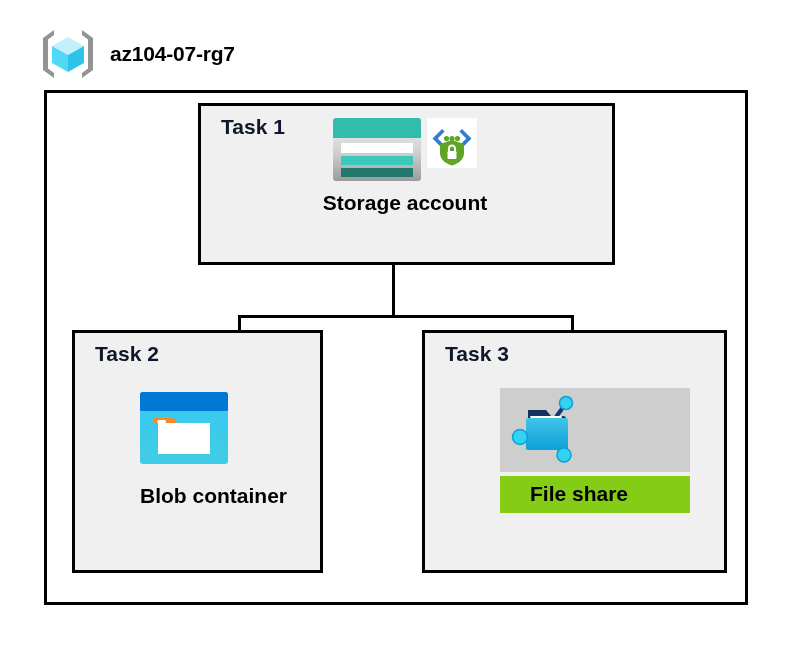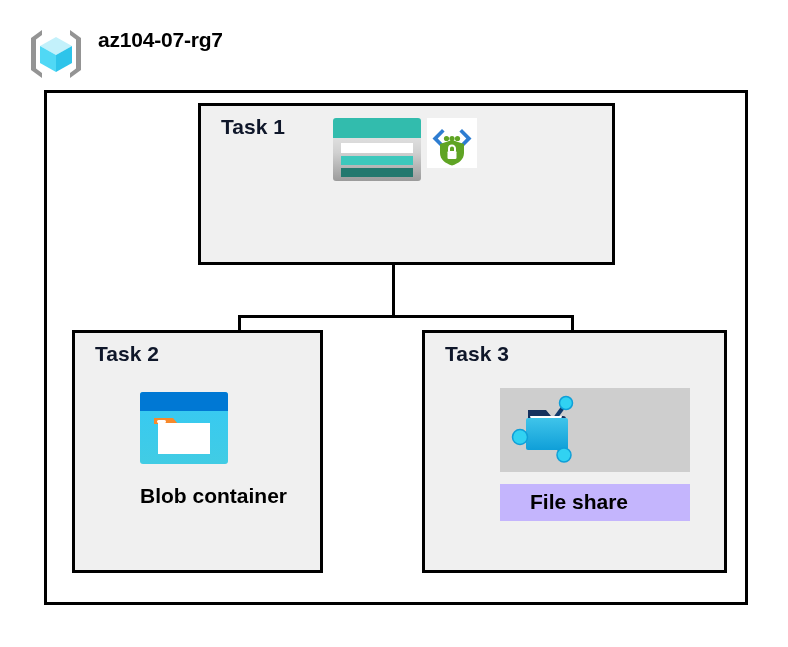--- a/index.html
+++ b/index.html
@@ -16,24 +16,24 @@
     position: relative;
     width: 788px;
     height: 647px;
     background: #ffffff;
     overflow: hidden;
   }
 
   
   .rg-header {
     position: absolute;
-    left: 28px;
+    left: 40px;
     top: 28px;
     display: flex;
-    align-items: flex-start;
+    align-items: center;
     gap: 14px;
   }
   .rg-icon {
     width: 56px;
     height: 52px;
     display: block;
   }
   .rg-title {
     font-size: 21px;
     font-weight: bold;
@@ -103,23 +103,23 @@
 
   #node-fileshare { left: 500px; top: 388px; width: 190px; }
 
   
   .fs-icon-hl {
     background: #cecece;
     padding: 6px;
     display: inline-flex;
   }
   .fs-label-hl {
-    background: #c4b5fd;
+    background: #84cc16;
     padding: 6px 30px 8px 30px;
-    margin-top: 12px;
+    margin-top: 4px;
   }
 
   
   .conn {
     position: absolute;
     background: #000000;
   }
   #conn-trunk { left: 392px; top: 265px; width: 3px;  height: 53px; }
   #conn-bar   { left: 238px; top: 315px; width: 336px; height: 3px; }
   #conn-left  { left: 238px; top: 315px; width: 3px;  height: 77px; }
@@ -195,20 +195,21 @@
           <circle cx="30.5" cy="20.5" r="2.6" fill="#5fa424"></circle>
 
           <path d="M25 22 L37 26 L37 35 C37 41.5 31.5 45.5 25 47.5 C18.5 45.5 13 41.5 13 35 L13 26 Z" fill="#5fa424"></path>
 
           <rect x="20.5" y="33" width="9" height="8" rx="1.2" fill="#ffffff"></rect>
 
           <path d="M22 33 L22 30.5 A3 3 0 0 1 28 30.5 L28 33" fill="none" stroke="#ffffff" stroke-width="2"></path>
         </svg>
       </span>
     </div>
+    <span class="node-caption">Storage account</span>
   </div>
 
   <div class="task-box" id="task-2">
     <span class="task-label">Task 2</span>
   </div>
 
   <div class="node" id="node-blob">
     <span>
       <svg width="88" height="72" viewBox="0 0 88 72" xmlns="http://www.w3.org/2000/svg">
         <defs>

